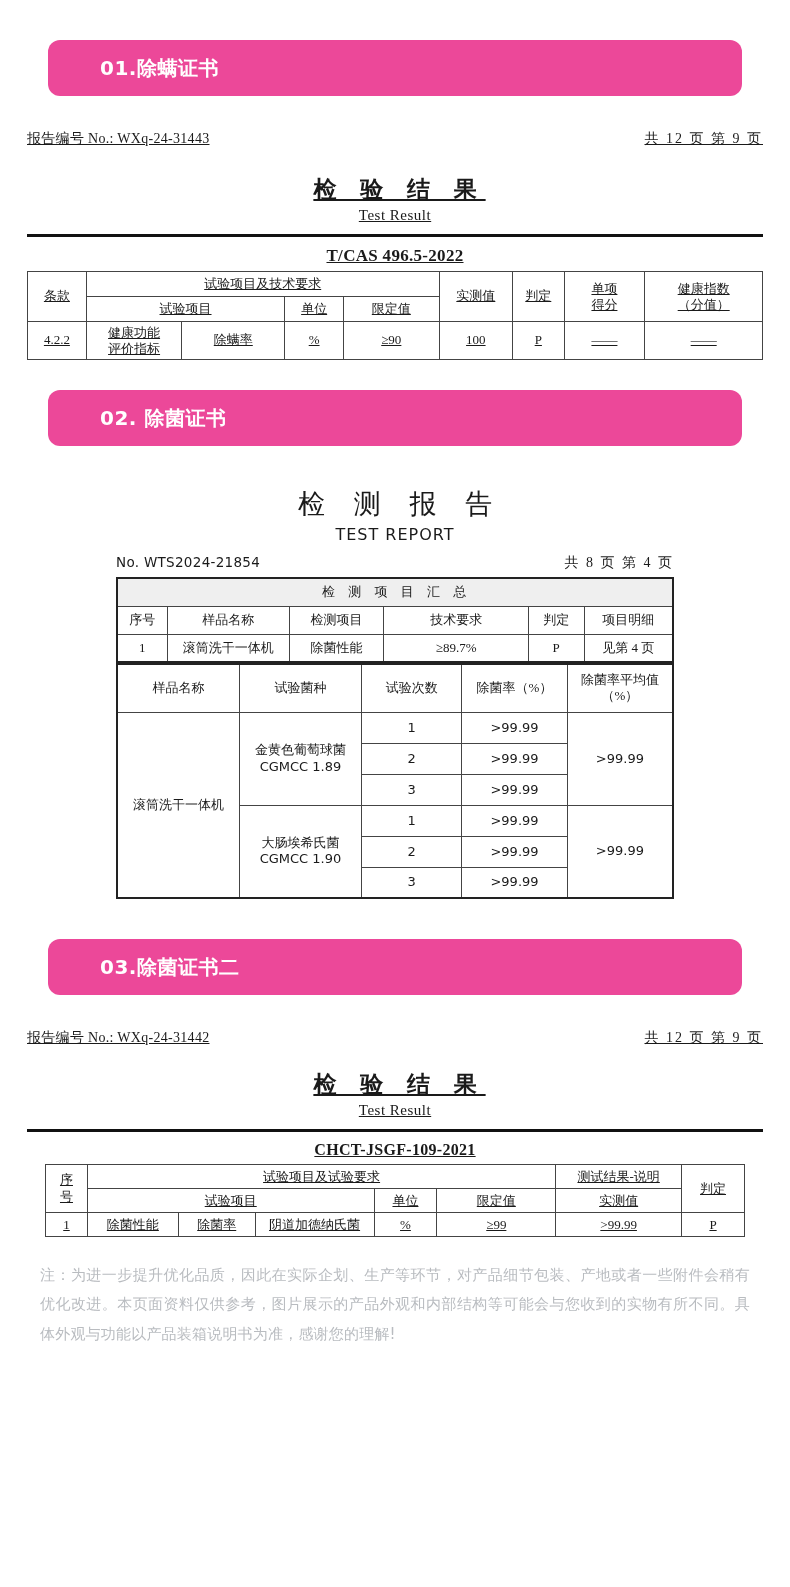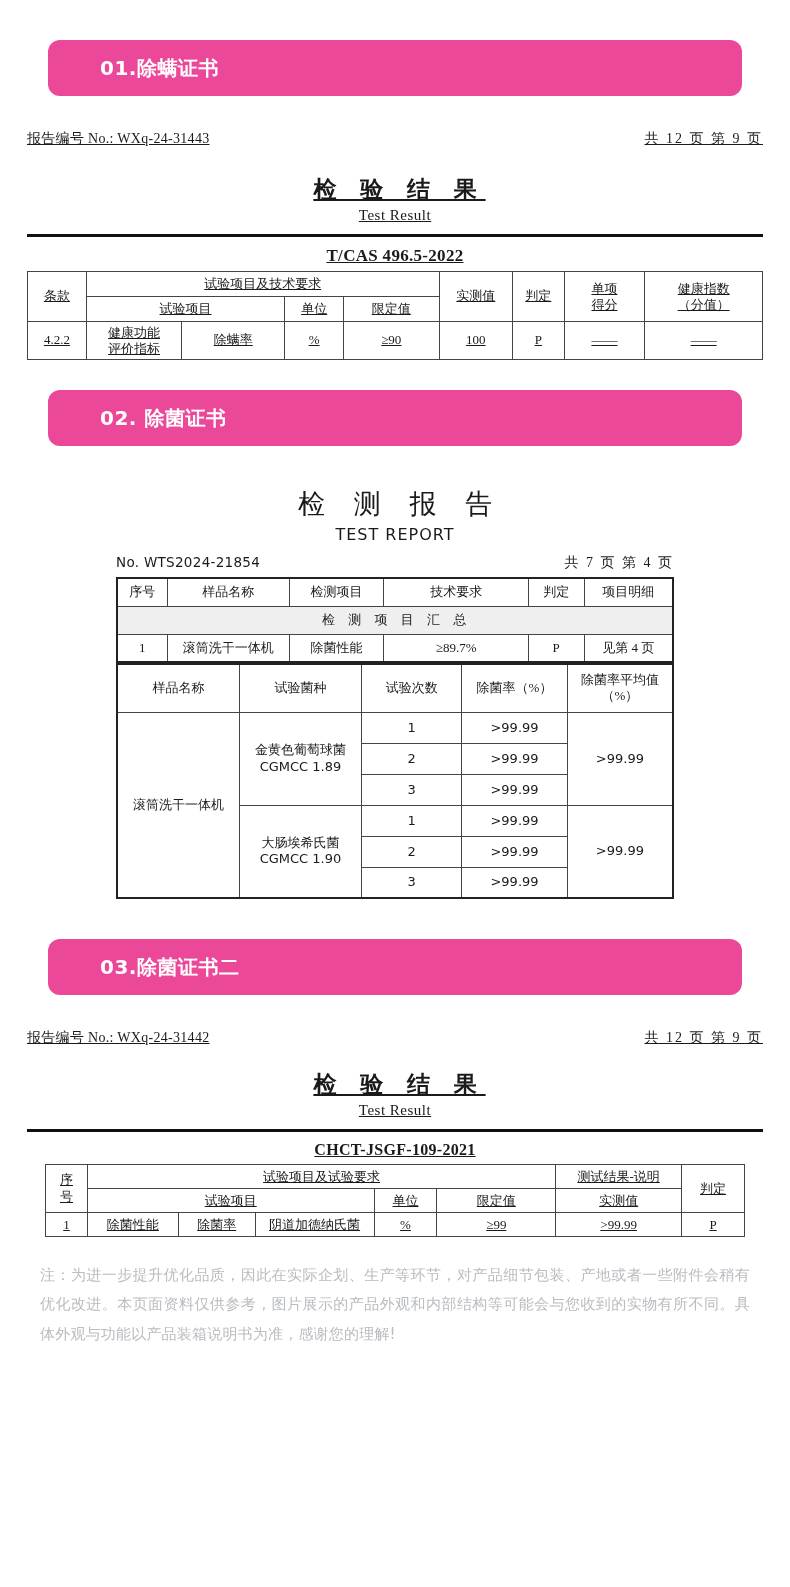--- a/index.html
+++ b/index.html
@@ -235,37 +235,37 @@
   <div class="sp-40"></div>
 
   <div class="doc-narrow">
     <div class="cn-title-sans">检 测 报 告</div>
     <div class="en-title-sans">TEST REPORT</div>
 
     <div class="sp-10"></div>
 
     <div class="rowline" style="font-family:'DejaVu Sans','Liberation Sans',sans-serif;font-size:13.5px;">
       <span class="left">No. WTS2024-21854</span>
-      <span class="right" style="font-family:'Liberation Serif',serif;font-size:14px;">共 7 页 第 4 页</span>
+      <span class="right" style="font-family:'Liberation Serif',serif;font-size:14px;">共 8 页 第 4 页</span>
     </div>
 
     <div style="height:5px"></div>
 
     <table class="grid t2a outer-thick">
       <tbody>
+        <tr>
+          <td colspan="6" class="hdr-band">检 测 项 目 汇 总</td>
+        </tr>
         <tr>
           <td style="width:9%">序号</td>
           <td style="width:22%">样品名称</td>
           <td style="width:17%">检测项目</td>
           <td style="width:26%">技术要求</td>
           <td style="width:10%">判定</td>
           <td style="width:16%">项目明细</td>
-        </tr>
-        <tr>
-          <td colspan="6" class="hdr-band">检 测 项 目 汇 总</td>
         </tr>
         <tr>
           <td>1</td>
           <td>滚筒洗干一体机</td>
           <td>除菌性能</td>
           <td>≥89.7%</td>
           <td>P</td>
           <td>见第 4 页</td>
         </tr>
       </tbody>

